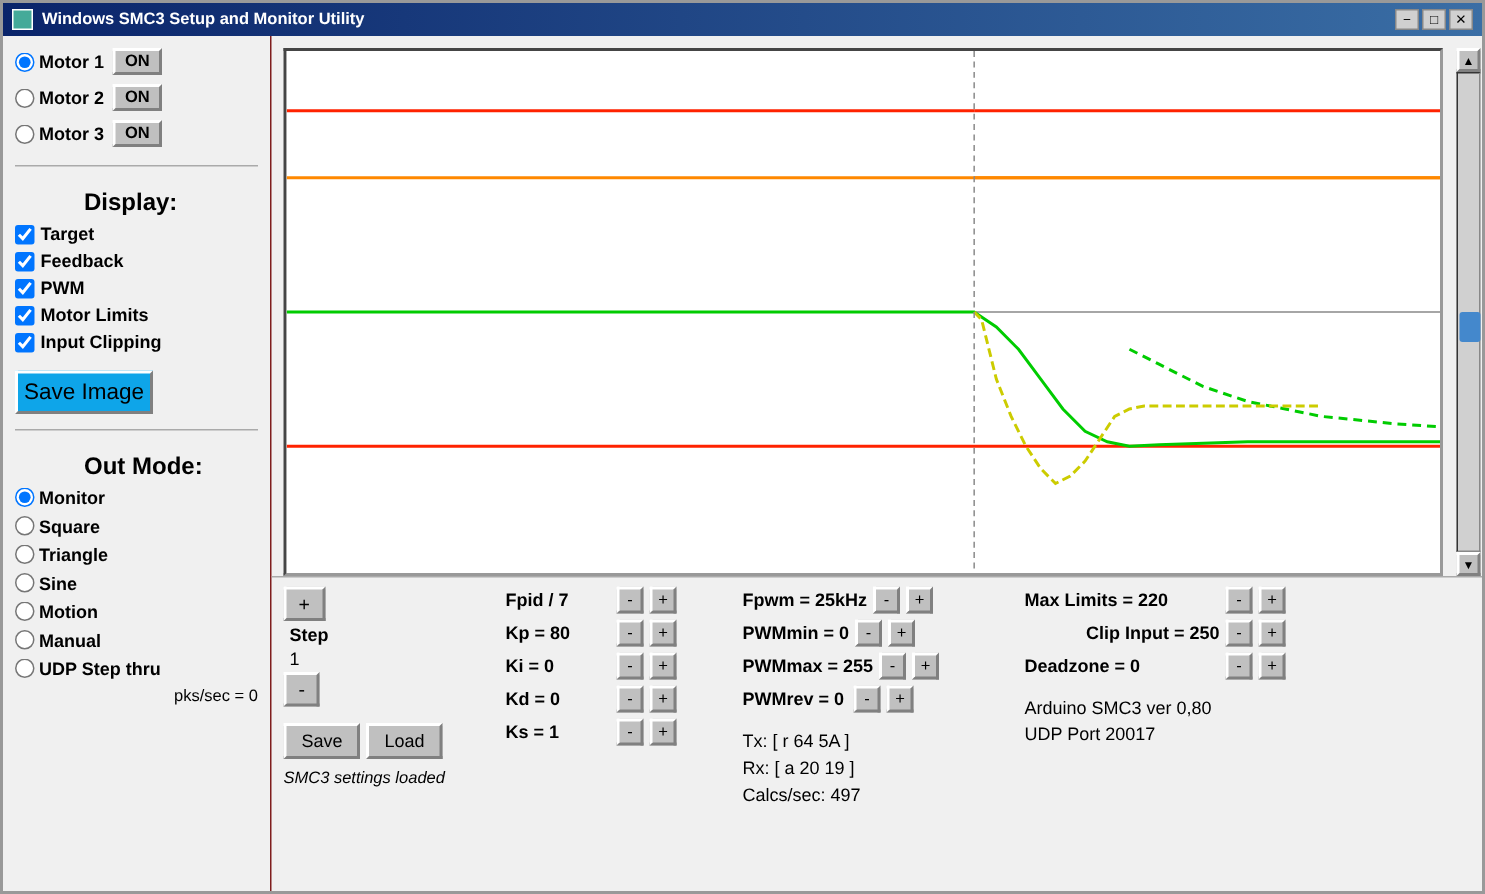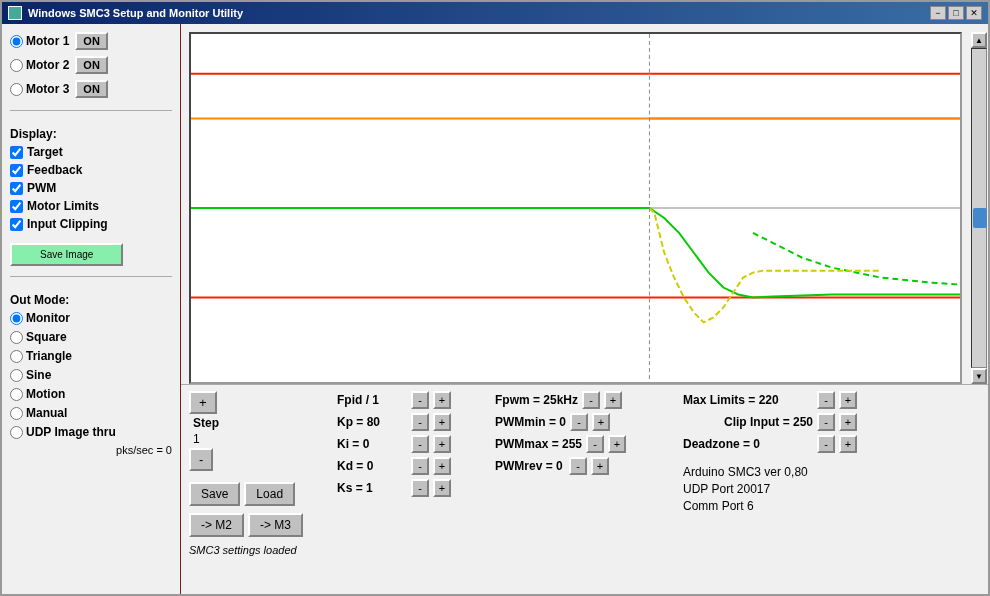--- a/index.html
+++ b/index.html
@@ -94,46 +94,47 @@
       padding: 1px 6px;
       font-size: 11px;
       font-weight: bold;
       cursor: pointer;
       min-width: 32px;
       text-align: center;
     }
     .section-label {
       font-weight: bold;
       margin-top: 6px;
-      font-size: 12px;
+      font-size: 16px;
+      margin-left: 46px;
     }
     .checkbox-row {
       display: flex;
       align-items: center;
       gap: 4px;
       font-size: 12px;
       font-weight: bold;
     }
     .save-image-btn {
-      background: #86efac;
-      border: 2px solid;
-      border-color: #fff #808080 #808080 #fff;
-      padding: 4px 28px;
-      font-size: 10px;
+      background: #0ea5e9;
+      border: 2px solid;
+      border-color: #fff #808080 #808080 #fff;
+      padding: 4px 4px;
+      font-size: 15px;
       cursor: pointer;
       margin-top: 8px;
       width: fit-content;
     }
     .divider {
       border-top: 1px solid #aaa;
       margin: 6px 0;
     }
     .mode-radio-row {
       display: flex;
-      align-items: flex-end;
+      align-items: flex-start;
       gap: 3px;
       font-size: 12px;
       font-weight: bold;
       margin-bottom: 1px;
     }
     .pks-label {
       font-size: 11px;
       margin-left: 16px;
       text-align: right;
     }
@@ -409,21 +410,21 @@
       <div class="mode-radio-row">
         <input type="radio" name="outmode" style="">
         <span>Motion</span>
       </div>
       <div class="mode-radio-row">
         <input type="radio" name="outmode" style="">
         <span>Manual</span>
       </div>
       <div class="mode-radio-row">
         <input type="radio" name="outmode" style="">
-        <span>UDP Image thru</span>
+        <span>UDP Step thru</span>
       </div>
       <div class="pks-label">pks/sec = 0</div>
     </div>
 
     <div class="main-area">
 
       <div style="display:flex; flex:1; overflow:hidden;">
         <div class="graph-area">
           <svg class="graph-canvas" viewBox="0 0 780 350" preserveAspectRatio="none">
 
@@ -466,30 +467,26 @@
           <div class="step-control">
             <button class="step-plus-btn">+</button>
             <span class="step-label">Step</span>
             <span class="step-value">1</span>
             <button class="step-minus-btn">-</button>
           </div>
           <div class="bottom-actions">
             <button class="action-btn">Save</button>
             <button class="action-btn">Load</button>
           </div>
-          <div class="bottom-actions">
-            <button class="action-btn">-&gt; M2</button>
-            <button class="action-btn">-&gt; M3</button>
-          </div>
           <div class="status-text">SMC3 settings loaded</div>
         </div>
 
         <div class="pid-section">
           <div class="param-row">
-            <span class="param-label">Fpid / 1</span>
+            <span class="param-label">Fpid / 7</span>
             <button class="pm-btn">-</button>
             <button class="pm-btn">+</button>
           </div>
           <div class="param-row">
             <span class="param-label">Kp = 80</span>
             <button class="pm-btn">-</button>
             <button class="pm-btn">+</button>
           </div>
           <div class="param-row">
             <span class="param-label">Ki = 0</span>
@@ -521,20 +518,25 @@
           </div>
           <div class="param-row">
             <span class="param-label">PWMmax = 255</span>
             <button class="pm-btn">-</button>
             <button class="pm-btn">+</button>
           </div>
           <div class="param-row">
             <span class="param-label">PWMrev = 0</span>
             <button class="pm-btn">-</button>
             <button class="pm-btn">+</button>
+          </div>
+          <div class="tx-rx-section">
+            <span class="info-label">Tx: [ r 64 5A ]</span>
+            <span class="info-label">Rx: [ a 20 19 ]</span>
+            <span class="info-label">Calcs/sec: 497</span>
           </div>
         </div>
 
         <div class="limits-section">
           <div class="param-row">
             <span class="param-label" style="min-width:130px;">Max Limits = 220</span>
             <button class="pm-btn">-</button>
             <button class="pm-btn">+</button>
           </div>
           <div class="param-row">
@@ -543,19 +545,18 @@
             <button class="pm-btn">+</button>
           </div>
           <div class="param-row">
             <span class="param-label" style="min-width:130px;">Deadzone = 0</span>
             <button class="pm-btn">-</button>
             <button class="pm-btn">+</button>
           </div>
           <div class="version-section">
             <span class="version-label">Arduino SMC3 ver 0,80</span>
             <span class="version-label">UDP Port 20017</span>
-            <span class="version-label">Comm Port 6</span>
           </div>
         </div>
       </div>
     </div>
   </div>
 </div>
 
 </body></html>

